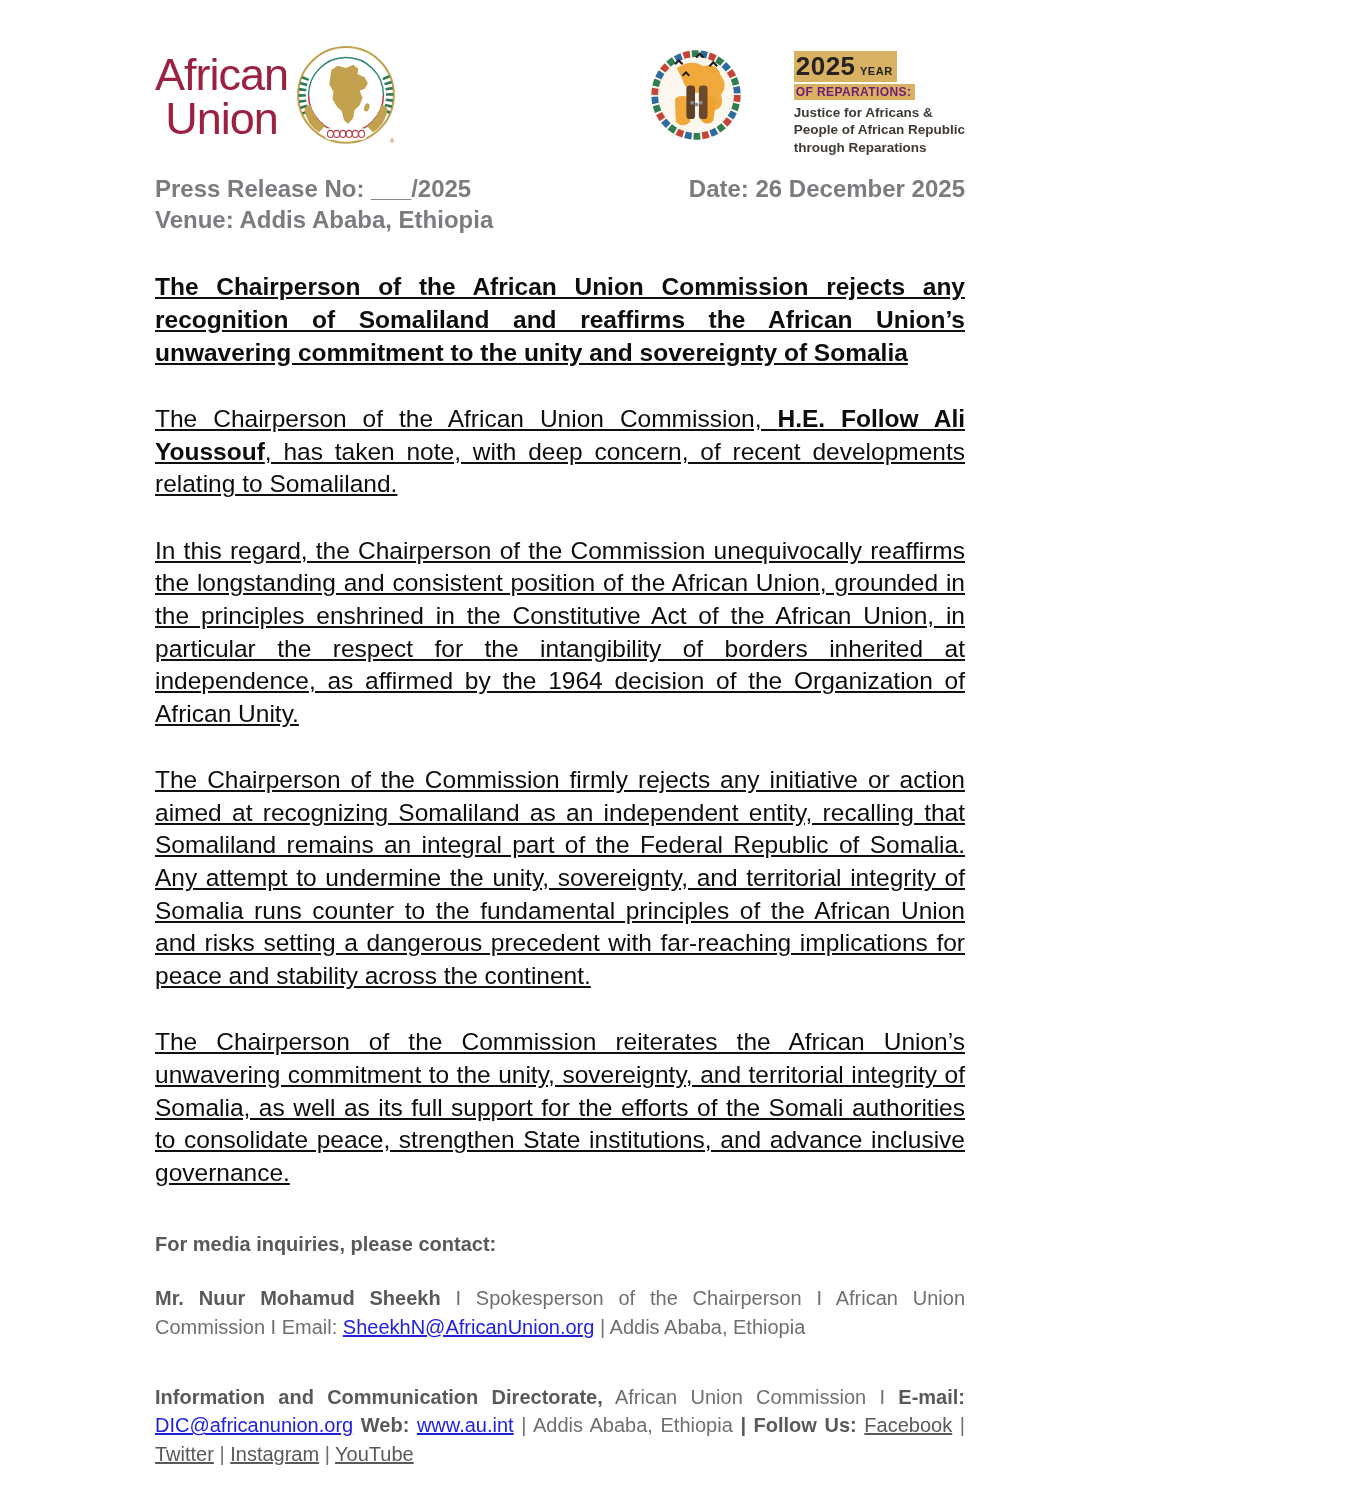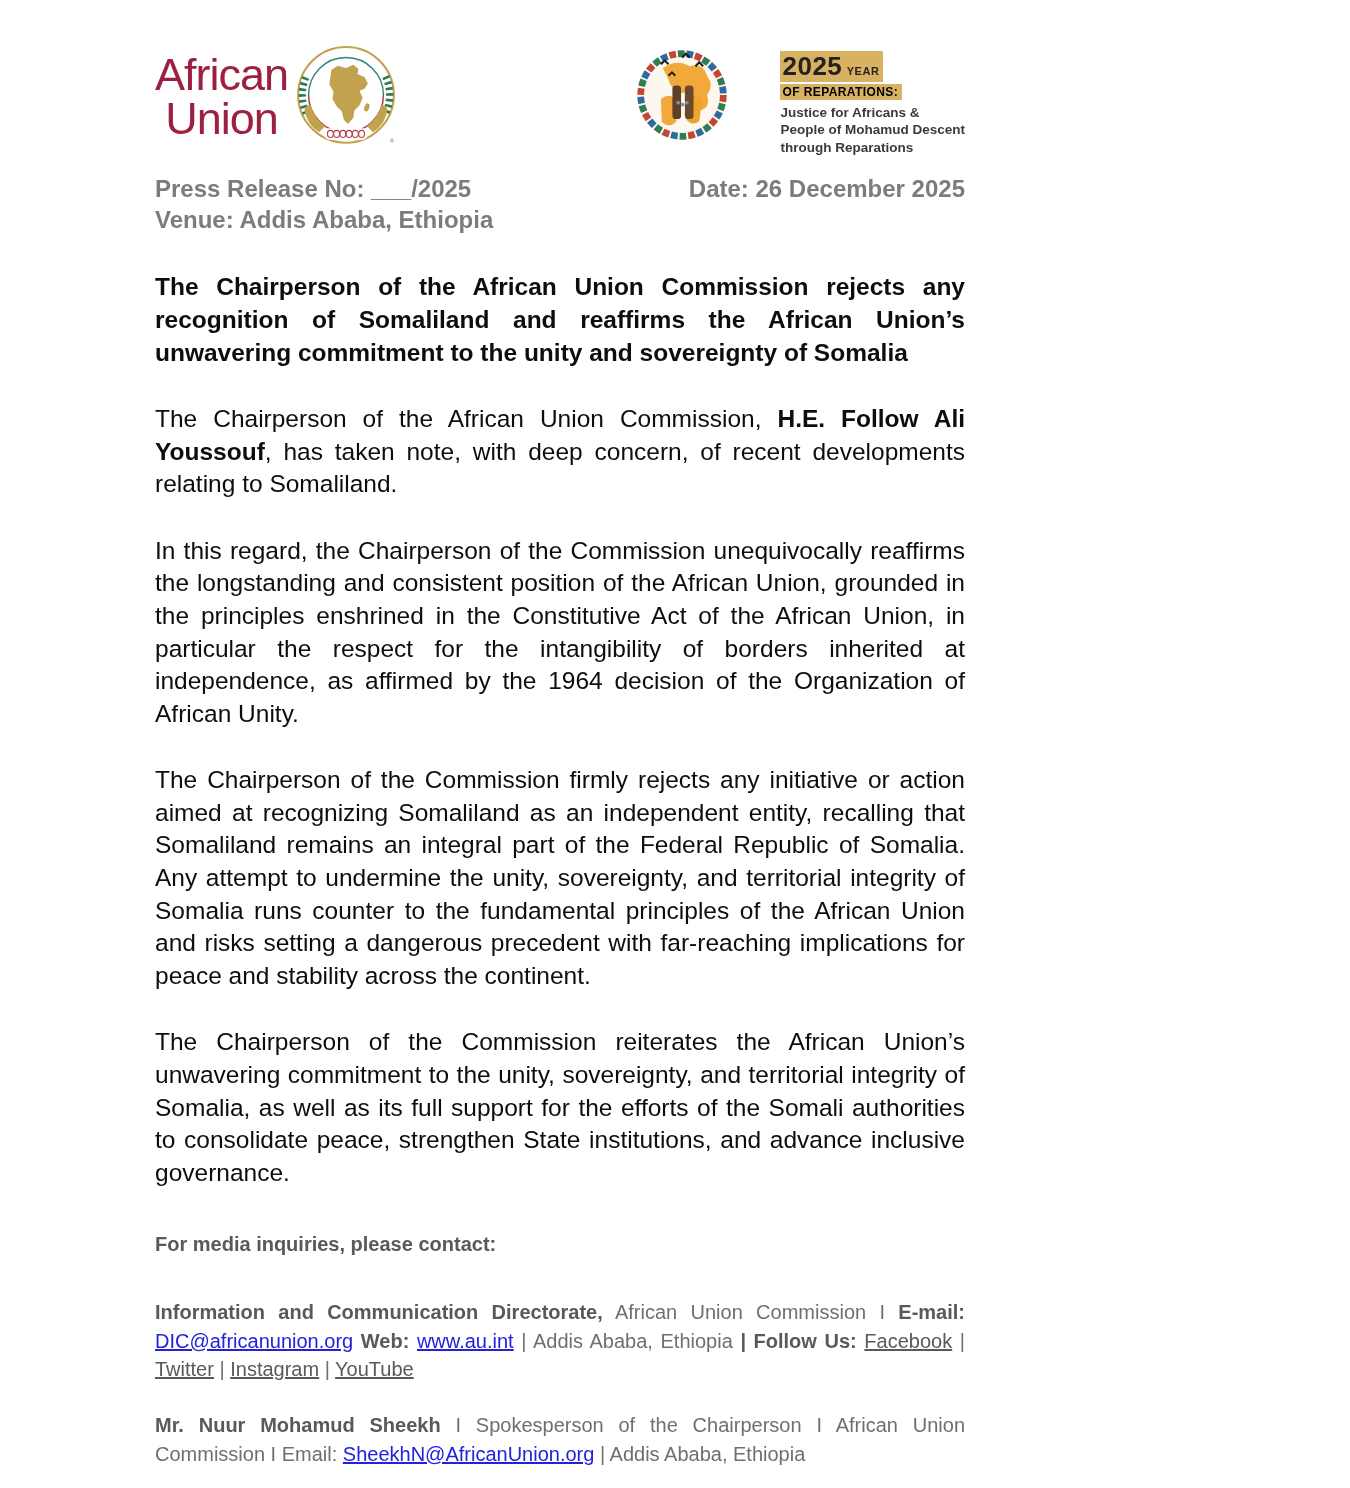--- a/index.html
+++ b/index.html
@@ -12,31 +12,31 @@
 
   
   .header{display:flex;justify-content:space-between;align-items:flex-start;height:104px;}
   .au-logo{display:flex;align-items:center;gap:6px;}
   .au-text{font-size:45px;line-height:0.98;font-weight:400;letter-spacing:-1px;color:#9c2140;text-align:center;}
   .rep-logo{display:flex;align-items:flex-start;gap:10px;padding-top:2px;}
   .rep-text{padding-top:4px;margin-left:40px;}
   .rep-line1{display:inline-block;background:#d8b163;padding:0 4px 0 2px;}
   .rep-year{font-size:26px;font-weight:800;color:#262220;letter-spacing:0.5px;}
   .rep-year-label{font-size:11px;font-weight:800;color:#262220;letter-spacing:0.5px;}
-  .rep-line2{display:inline-block;background:#d8b163;font-size:12px;font-weight:800;color:#000000;
+  .rep-line2{display:inline-block;background:#d8b163;font-size:12px;font-weight:800;color:#701a75;
     letter-spacing:0.4px;padding:1px 4px 1px 2px;margin-top:2px;}
   .rep-tag{font-size:13.5px;font-weight:700;color:#3f3a34;line-height:1.28;margin-top:4px;}
 
   
   .doc-title{margin:46px 0 0 0;font-size:30px;font-weight:700;color:#57585a;text-align:center;letter-spacing:-0.3px;}
   .meta{margin-top:24px;font-size:24px;font-weight:700;color:#7b7c7f;line-height:1.3;}
   .meta-row{display:flex;justify-content:space-between;text-align:right;}
 
   
-  .content{margin-top:36px;}
+  .content{margin-top:36px;text-decoration:underline;}
   .content p{margin:0 0 34px 0;font-size:24.5px;line-height:1.33;text-align:justify;color:#0d0d0d;}
   .content p.lead{font-weight:700;}
   .content .b{font-weight:700;}
 
   
   .small-gray{color:#6e6f72;font-size:20px;line-height:1.42;text-align:justify;}
   .bold-gray{color:#58595b;font-weight:700;}
   .contact-heading{margin:44px 0 0 0;font-size:20px;font-weight:700;color:#58595b;}
   .contact-line{margin:28px 0 0 0;}
   .footer-line{margin:42px 0 0 0;}
@@ -93,21 +93,21 @@
         <path d="M28 18 l4 -4 l4 4" fill="none" stroke="#1d1d1b" stroke-width="2.2"></path>
         <path d="M50 11 l4 -4 l4 4" fill="none" stroke="#1d1d1b" stroke-width="2.2"></path>
         <path d="M64 20 l4 -4 l4 4" fill="none" stroke="#1d1d1b" stroke-width="2.2"></path>
         <path d="M36 30 l3.5 -3.5 l3.5 3.5" fill="none" stroke="#1d1d1b" stroke-width="2"></path>
       </svg>
       <div class="rep-text">
         <span class="rep-line1"><span class="rep-year">2025</span> <span class="rep-year-label">YEAR</span></span><br>
         <span class="rep-line2">OF REPARATIONS:</span>
         <div class="rep-tag">
           <div>Justice for Africans &amp;</div>
-          <div>People of Mohamud Descent</div>
+          <div>People of African Republic</div>
           <div>through Reparations</div>
         </div>
       </div>
     </div>
   </div>
 
 
   <div class="meta">
     <div class="meta-row">
       <span>Press Release No: ___/2025</span>
@@ -119,18 +119,18 @@
   <div class="content">
     <p class="lead">The Chairperson of the African Union Commission rejects any recognition of Somaliland and reaffirms the African Union’s unwavering commitment to the unity and sovereignty of Somalia</p>
     <p><span>The Chairperson of the African Union Commission, </span><span class="b">H.E. Follow Ali Youssouf</span><span>, has taken note, with deep concern, of recent developments relating to Somaliland.</span></p>
     <p>In this regard, the Chairperson of the Commission unequivocally reaffirms the longstanding and consistent position of the African Union, grounded in the principles enshrined in the Constitutive Act of the African Union, in particular the respect for the intangibility of borders inherited at independence, as affirmed by the 1964 decision of the Organization of African Unity.</p>
     <p>The Chairperson of the Commission firmly rejects any initiative or action aimed at recognizing Somaliland as an independent entity, recalling that Somaliland remains an integral part of the Federal Republic of Somalia. Any attempt to undermine the unity, sovereignty, and territorial integrity of Somalia runs counter to the fundamental principles of the African Union and risks setting a dangerous precedent with far-reaching implications for peace and stability across the continent.</p>
     <p>The Chairperson of the Commission reiterates the African Union’s unwavering commitment to the unity, sovereignty, and territorial integrity of Somalia, as well as its full support for the efforts of the Somali authorities to consolidate peace, strengthen State institutions, and advance inclusive governance.</p>
   </div>
 
   <p class="contact-heading">For media inquiries, please contact:</p>
 
+  <p class="small-gray contact-line"><span class="bold-gray">Mr. Nuur Mohamud Sheekh</span><span> I </span><span>Spokesperson of the Chairperson</span><span> I </span><span>African Union Commission</span><span> I </span><span>Email: </span><a class="blue-link">SheekhN@AfricanUnion.org</a><span> | </span><span>Addis Ababa, Ethiopia</span></p>
+
   <p class="small-gray footer-line"><span class="bold-gray">Information and Communication Directorate,</span><span> African Union Commission</span><span> I </span><span class="bold-gray">E-mail: </span><a class="blue-link">DIC@africanunion.org</a>
 <span class="bold-gray">Web: </span><a class="blue-link">www.au.int</a><span> | </span><span>Addis Ababa, Ethiopia </span><span class="bold-gray">| Follow Us: </span><a class="gray-link">Facebook</a><span> | </span><a class="gray-link">Twitter</a><span> | </span><a class="gray-link">Instagram</a><span> | </span><a class="gray-link">YouTube</a></p>
-
-  <p class="small-gray contact-line"><span class="bold-gray">Mr. Nuur Mohamud Sheekh</span><span> I </span><span>Spokesperson of the Chairperson</span><span> I </span><span>African Union Commission</span><span> I </span><span>Email: </span><a class="blue-link">SheekhN@AfricanUnion.org</a><span> | </span><span>Addis Ababa, Ethiopia</span></p>
 
 </div>
 
 </body></html>

